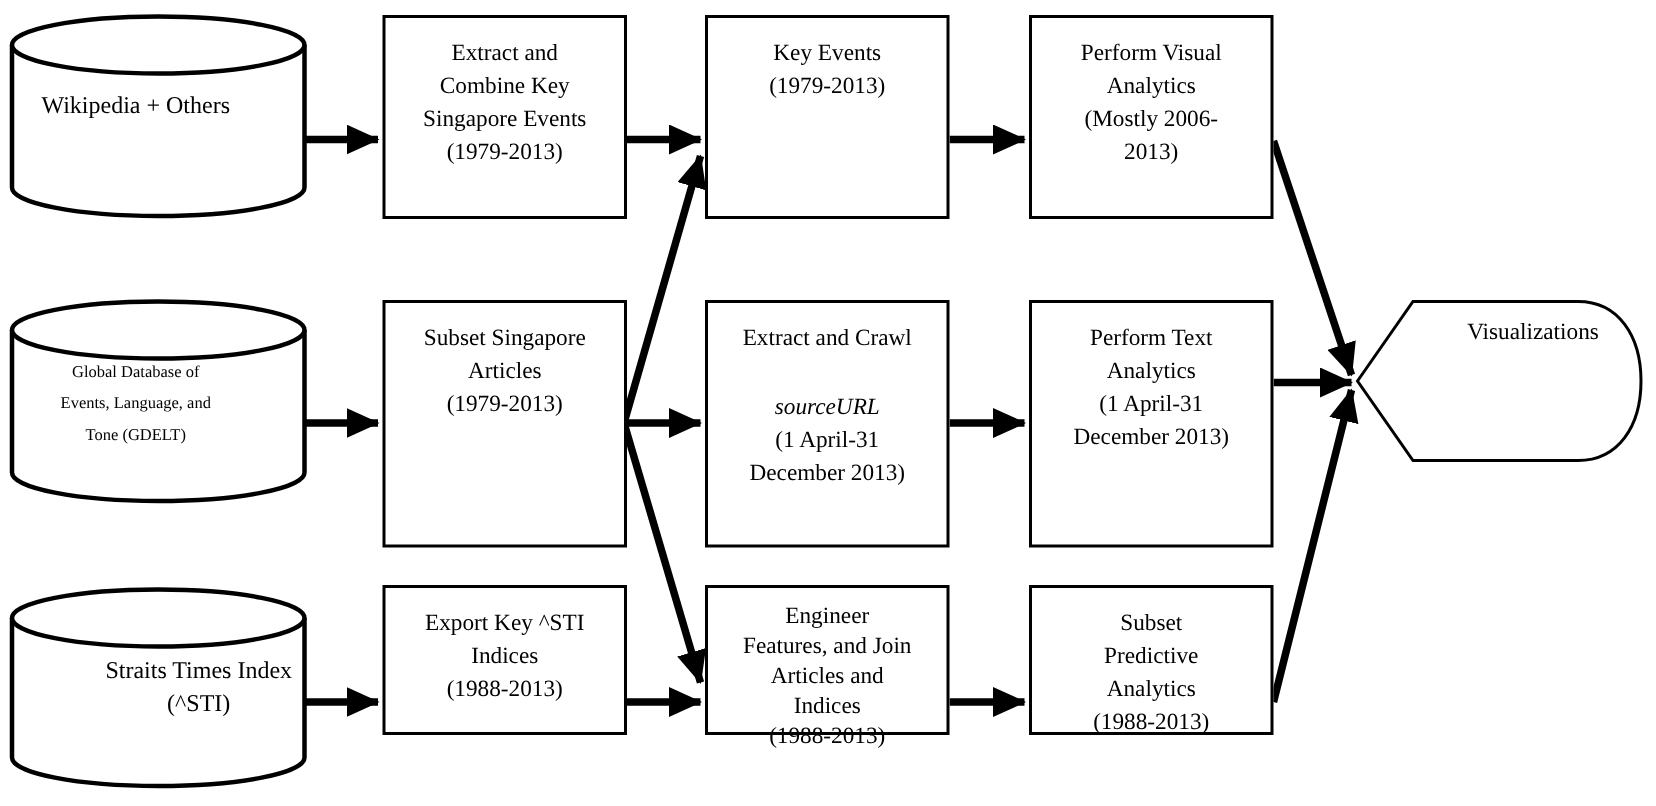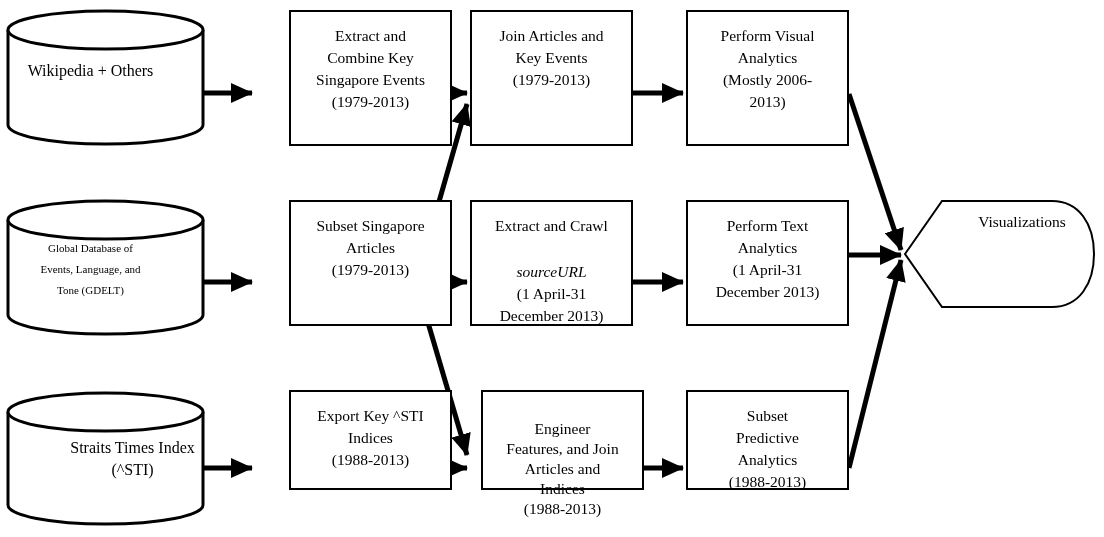--- a/index.html
+++ b/index.html
@@ -25,26 +25,26 @@
     position: absolute;
     box-sizing: border-box;
     width: 163px;
     border: 2px solid #000000;
     background: #ffffff;
     text-align: center;
     font-size: 15.5px;
     line-height: 22px;
   }
   .row1 { top: 10px;  height: 136px; padding-top: 13px; }
-  .row2 { top: 200px; height: 126px; padding-top: 13px; }
+  .row2 { top: 200px; height: 165px; padding-top: 13px; }
   .row3 { top: 390px; height: 100px; padding-top: 13px; }
-  .col2 { left: 255px; margin-left: 34px; }
+  .col2 { left: 255px; }
   .col3 { left: 470px; }
   .col4 { left: 686px; }
-  .process-box.tight { padding-top: 27px; line-height: 20px; margin-left: 11px; }
+  .process-box.tight { padding-top: 9px; line-height: 20px; }
   .line { display: block; }
   .italic { font-style: italic; margin-top: 24px; }
   .db-label {
     position: absolute;
     left: 10px;
     width: 161px;
     text-align: center;
     font-size: 16px;
     line-height: 22px;
   }
@@ -120,21 +120,20 @@
     <span class="line">(^STI)</span>
   </div>
 
   <div class="process-box row1 col2">
     <span class="line">Extract and</span>
     <span class="line">Combine Key</span>
     <span class="line">Singapore Events</span>
     <span class="line">(1979-2013)</span>
   </div>
   <div class="process-box row1 col3">
-    <span class="line">Join Articles and</span>
     <span class="line">Key Events</span>
     <span class="line">(1979-2013)</span>
   </div>
   <div class="process-box row1 col4">
     <span class="line">Perform Visual</span>
     <span class="line">Analytics</span>
     <span class="line">(Mostly 2006-</span>
     <span class="line">2013)</span>
   </div>
 

